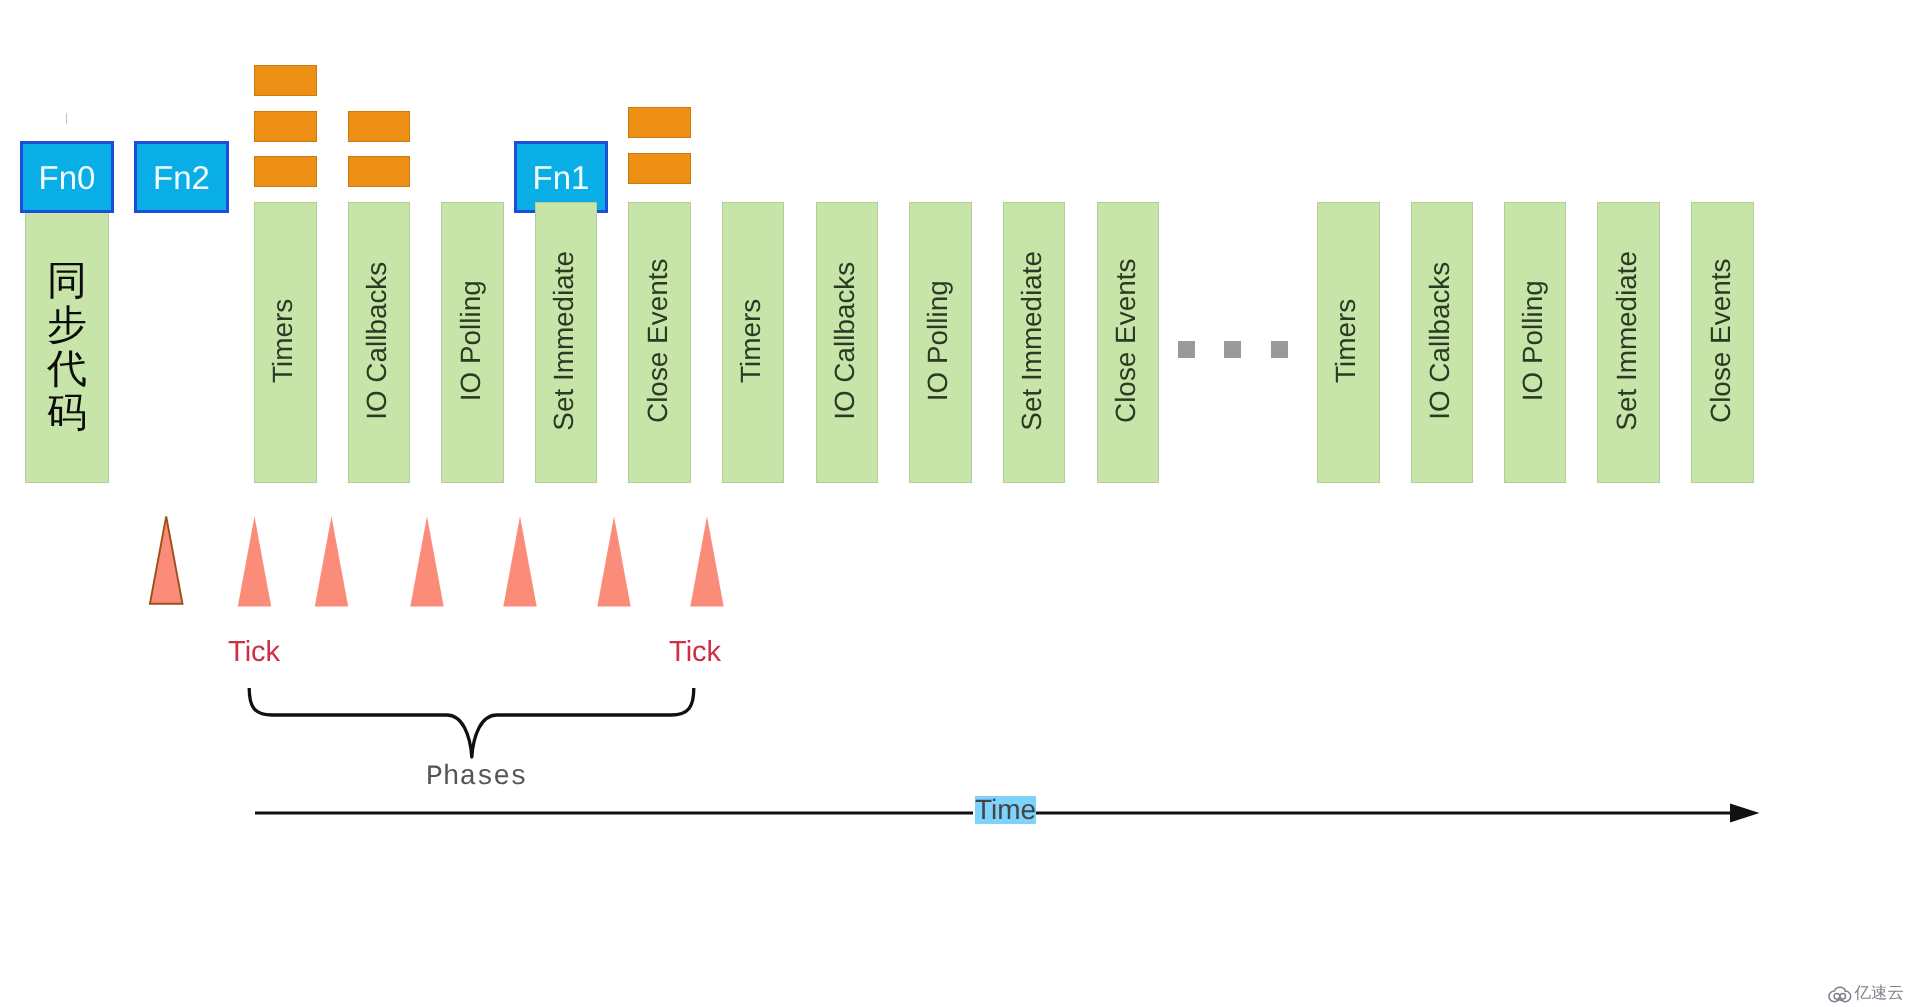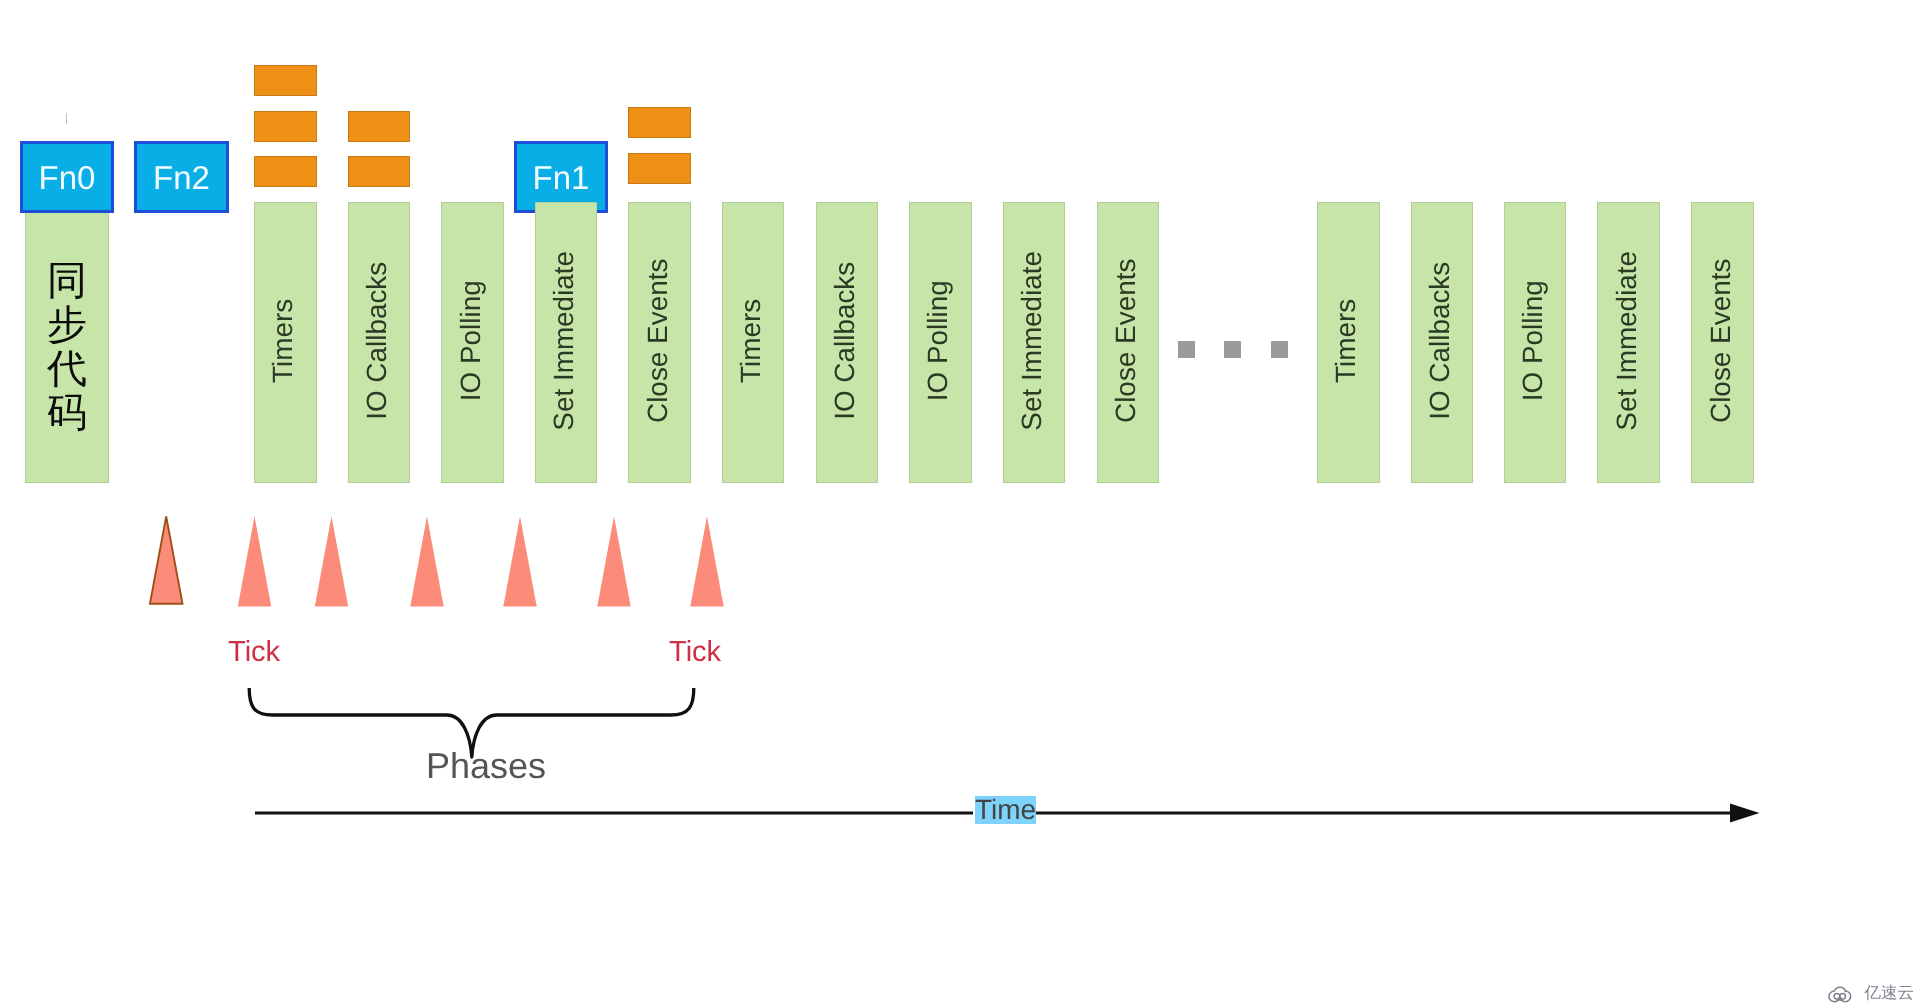--- a/index.html
+++ b/index.html
@@ -32,31 +32,31 @@
   .synbox{position:absolute;left:25px;top:212px;width:84px;height:271px;
       background:#c7e5a8;box-shadow:inset 0 0 0 0.7px rgba(138,158,110,0.42);}
   .synbox .cjk{position:absolute;left:0;width:100%;text-align:center;
       font-size:40px;color:#0b0b0b;line-height:1;height:40px;}
 
   
   .dot{position:absolute;top:341px;width:17px;height:17px;background:#9a9a9a;}
 
   
   .ticklbl{position:absolute;top:638px;color:#cf2f45;font-size:29px;line-height:1;}
-  .phaseslbl{position:absolute;left:426px;top:748px;color:#555;font-size:36px;line-height:1;}
+  .phaseslbl{position:absolute;left:426px;top:764px;color:#555;font-size:28px;line-height:1;font-family:Liberation Mono, monospace;}
   .timelbl{position:absolute;left:975px;top:796px;color:#444;font-size:28px;
       line-height:1;background:#7dd3fc;}
   .mark{position:absolute;left:66px;top:113px;width:1.2px;height:11px;
       background:#7a7a7a;opacity:.45;}
 
   
   #overlay{position:absolute;left:0;top:0;pointer-events:none;}
 
   
-  #wm{position:absolute;left:1827px;top:984px;display:flex;align-items:flex-start;gap:12px;}
+  #wm{position:absolute;left:1827px;top:984px;display:flex;align-items:flex-start;gap:2px;}
   #wm .wmtext{font-size:16.5px;color:#7d828c;line-height:1.1;}
 </style>
 </head>
 <body>
 
 <div id="stage">
 
   <div class="synbox">
     <div class="cjk" style="top:49px">同</div>
     <div class="cjk" style="top:93px">步</div>

